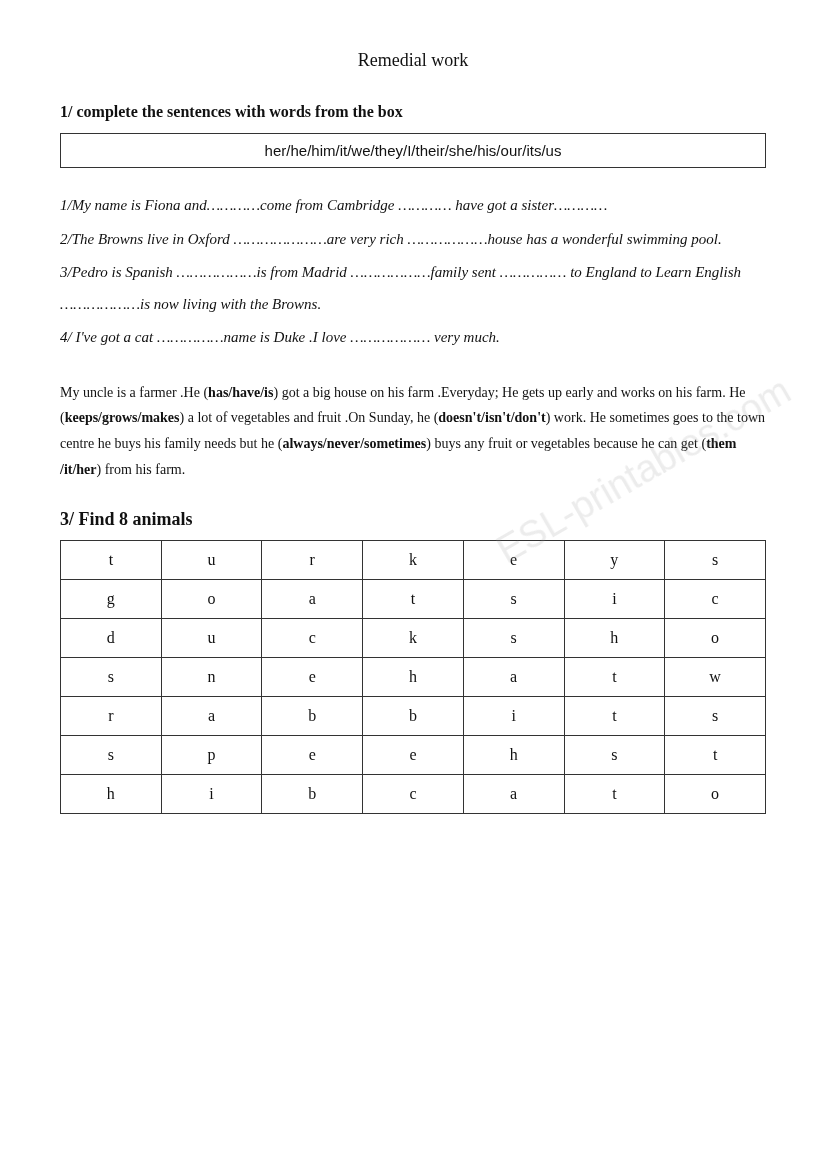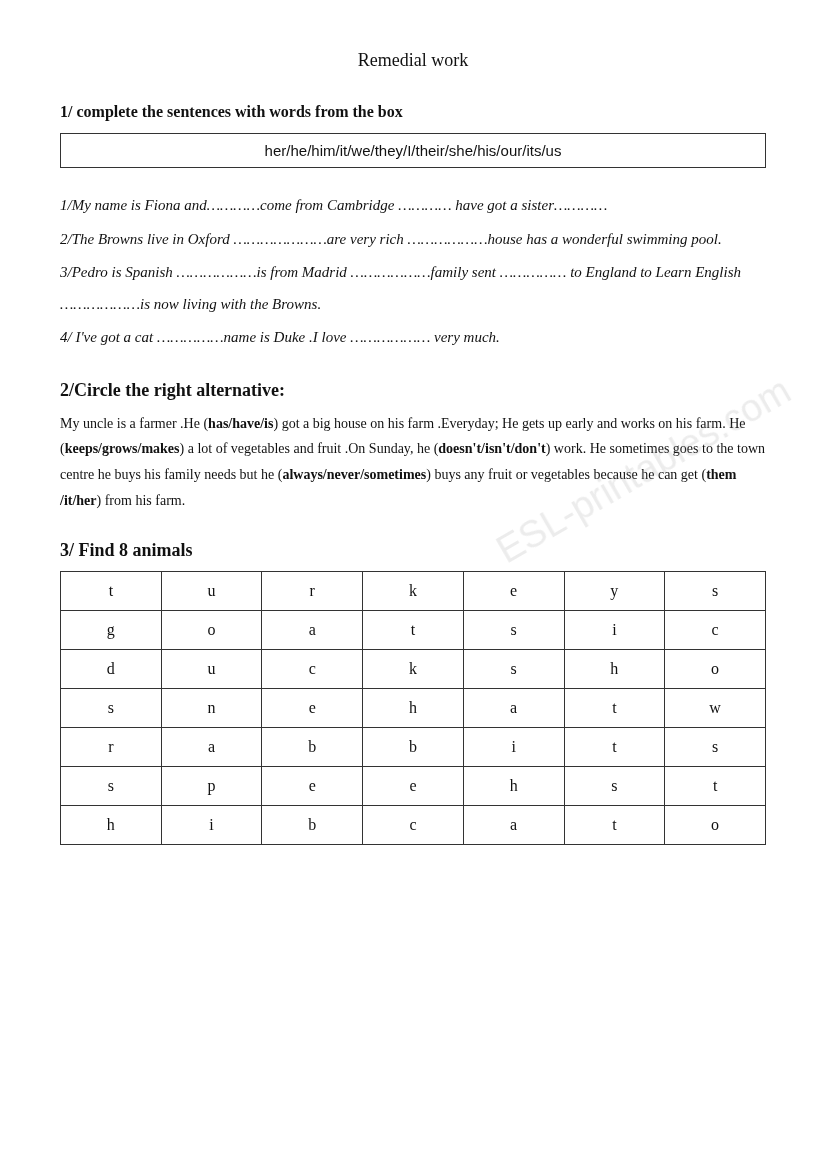--- a/index.html
+++ b/index.html
@@ -99,21 +99,20 @@
   <div class="word-box">her/he/him/it/we/they/I/their/she/his/our/its/us</div>
   <div class="fill-section">
     <p>1/My name is Fiona and…………come from Cambridge ………… have got a sister…………</p>
     <p>2/The Browns live in Oxford …………………are very rich ………………house has a wonderful swimming pool.</p>
     <p>3/Pedro is Spanish ………………is from Madrid ………………family sent …………… to England to Learn English ………………is now living with the Browns.</p>
     <p>4/ I've  got a cat ……………name is Duke .I love ………………  very much.</p>
   </div>
 </section>
 
 <section>
-  <div class="section-heading-large">2/Circle the right alternative:</div>
   <div class="circle-section">
     <p>
       My uncle is a farmer .He (<span class="bold-alt">has/have/is</span>) got a big house on his farm .Everyday; He gets up early and works on his farm. He (<span class="bold-alt">keeps/grows/makes</span>) a lot of vegetables and fruit .On Sunday, he (<span class="bold-alt">doesn't/isn't/don't</span>) work. He sometimes goes to the town centre he buys his family needs but he (<span class="bold-alt">always/never/sometimes</span>) buys any fruit or vegetables because he can get (<span class="bold-alt">them /it/her</span>) from his farm.
     </p>
   </div>
 </section>
 
 <section>
   <div class="section-heading-large">3/ Find 8 animals</div>
   <div class="animals-section">

